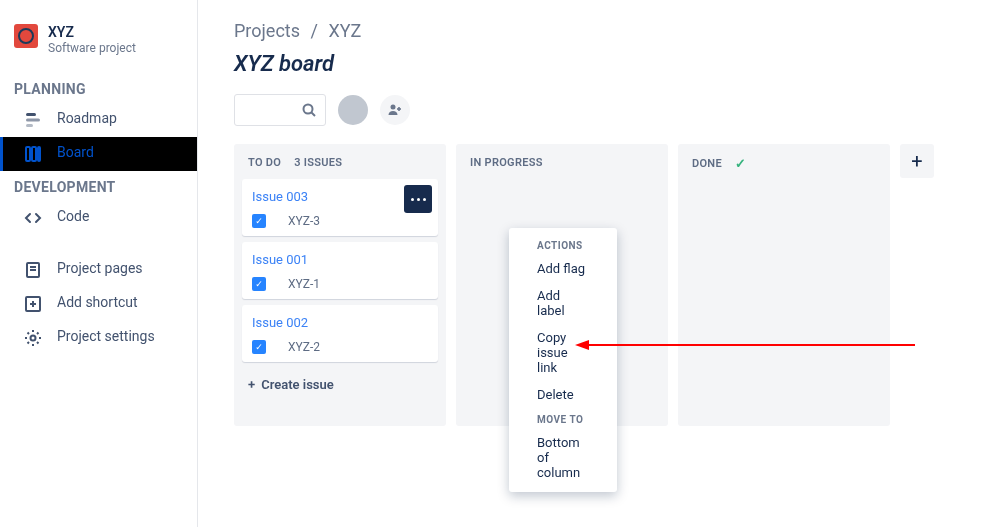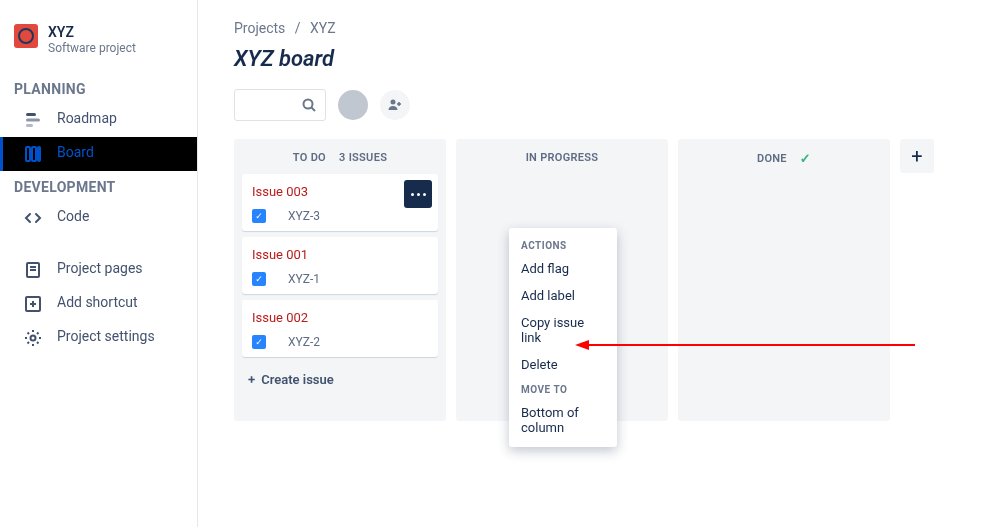--- a/index.html
+++ b/index.html
@@ -15,44 +15,44 @@
     .project-sub { font-size: 12px; color: #6b778c; }
     .section-label { font-size: 14px; font-weight: 700; color: #6b778c; letter-spacing: .3px; padding: 8px 14px 6px 14px; }
     .nav-item { display: flex; gap: 14px; padding: 7px 14px 7px 20px; font-size: 14px; color: #42526e; cursor: pointer; border-left: 3px solid transparent; }
     .nav-item.active { background: #000000; color: #0052cc; border-left-color: #0052cc; }
     .nav-item .icon { width: 20px; height: 20px; display: inline-flex; align-items: center; justify-content: center; color: #42526e; }
     .nav-item.active .icon { color: #0052cc; }
     .sidebar-bottom { margin-top: 18px; }
     
     
     .main { flex: 1; padding: 20px 36px 0 36px; position: relative; }
-    .breadcrumb { font-size: 14px; color: #6b778c; margin-bottom: 10px; }
+    .breadcrumb { font-size: 18px; color: #6b778c; margin-bottom: 10px; }
     .breadcrumb .sep { margin: 0 6px; color: #6b778c; }
     .board-title { font-size: 22px; font-weight: 600; color: #172b4d; margin-bottom: 18px; font-style: italic; }
     .toolbar { display: flex; align-items: center; gap: 12px; margin-bottom: 18px; }
     .search-box { width: 92px; height: 32px; border: 1px solid #dfe1e6; border-radius: 3px; display: flex; align-items: center; justify-content: flex-end; padding: 0 8px; }
     .avatar-circle { width: 30px; height: 30px; border-radius: 50%; background: #c1c7d0; }
     .adduser-btn { width: 30px; height: 30px; border-radius: 50%; background: #f4f5f7; display: flex; align-items: center; justify-content: center; color: #6b778c; font-size: 14px; }
     
     
     .board { display: flex; gap: 10px; align-items: flex-start; }
     .column { width: 212px; background: #f4f5f7; border-radius: 3px; padding: 12px 8px 8px 8px; min-height: 282px; }
-    .col-head { font-size: 11px; font-weight: 600; color: #5e6c84; letter-spacing: .3px; padding: 0 6px 10px 6px; display: flex; align-items: center; gap: 13px; justify-content: center; }
+    .col-head { font-size: 11px; font-weight: 600; color: #5e6c84; letter-spacing: .3px; padding: 0 6px 10px 6px; display: flex; align-items: center; gap: 13px; }
     .card { background: #fff; border-radius: 3px; box-shadow: 0 1px 1px rgba(9,30,66,.15); padding: 10px 10px 8px 10px; margin-bottom: 6px; position: relative; }
-    .card-title { font-size: 13px; color: #b91c1c; margin-bottom: 10px; }
+    .card-title { font-size: 13px; color: #3b82f6; margin-bottom: 10px; }
     .card-key { display: flex; align-items: center; gap: 22px; font-size: 12px; color: #5e6c84; }
     .issue-icon { width: 14px; height: 14px; background: #2684ff; border-radius: 2px; position: relative; flex-shrink: 0; }
     .issue-icon::after { content: "✓"; position: absolute; inset: 0; color: #fff; font-size: 9px; line-height: 14px; text-align: center; }
     .card .more-btn { position: absolute; top: 6px; right: 6px; width: 28px; height: 28px; background: #172b4d; border-radius: 3px; display: flex; align-items: center; justify-content: center; gap: 3px; }
     .more-btn .dot { width: 3px; height: 3px; background: #fff; border-radius: 50%; }
     .create-issue { display: flex; align-items: center; gap: 6px; font-size: 13px; font-weight: 600; color: #42526e; padding: 9px 6px; cursor: pointer; }
     .add-column { width: 34px; height: 34px; background: #f4f5f7; border-radius: 3px; display: flex; align-items: center; justify-content: center; color: #172b4d; font-size: 20px; font-weight: 400; cursor: pointer; }
     
     
-    .popover { position: absolute; left: 311px; top: 228px; width: 108px; background: #fff; border-radius: 3px; box-shadow: 0 4px 12px rgba(9,30,66,.25); padding: 6px 0; z-index: 20; }
+    .popover { position: absolute; left: 311px; top: 228px; width: 108px; background: #fff; border-radius: 3px; box-shadow: 0 4px 12px rgba(9,30,66,.25); padding: 6px 16px; z-index: 20; }
     .popover .section-hdr { font-size: 10px; font-weight: 700; color: #6b778c; letter-spacing: .5px; padding: 6px 12px 4px 12px; }
     .popover .item { font-size: 13px; color: #172b4d; padding: 6px 12px; cursor: pointer; }
     
     
     .arrow { position: absolute; left: 377px; top: 340px; width: 340px; height: 10px; z-index: 30; pointer-events: none; }
     
     .check-done { color: #36b37e; font-size: 13px; }
     
     svg { display: block; }
   </style>

